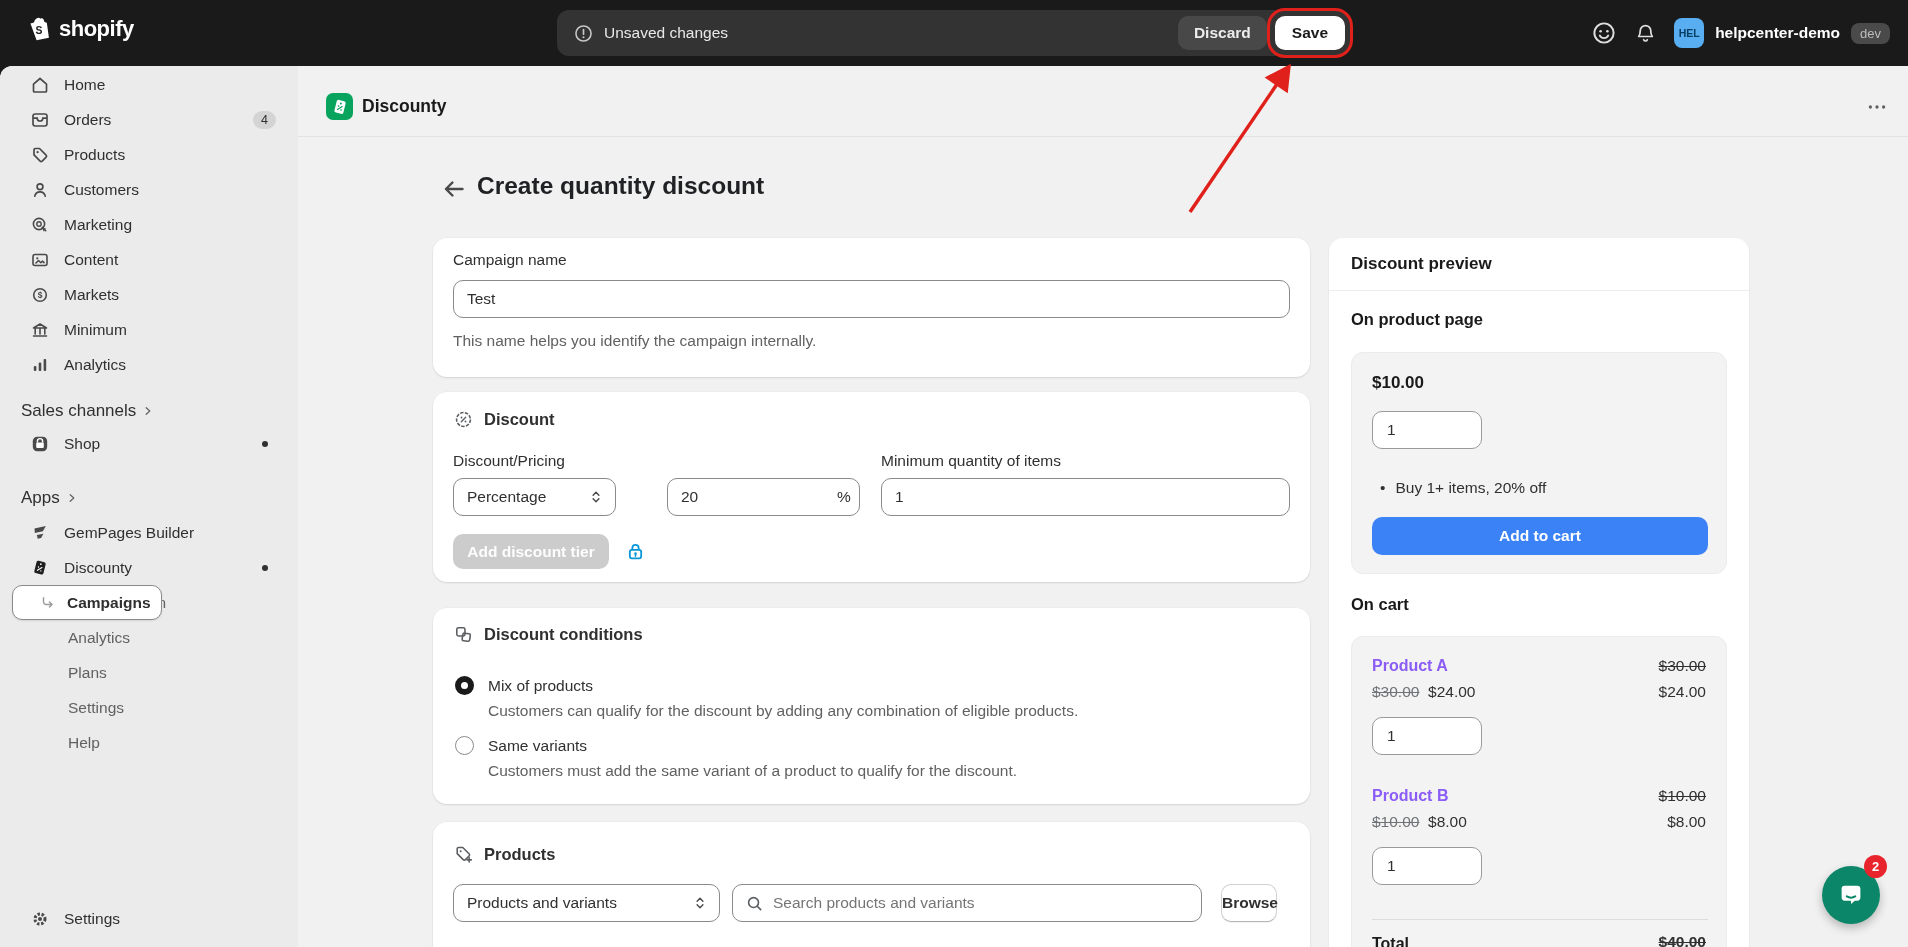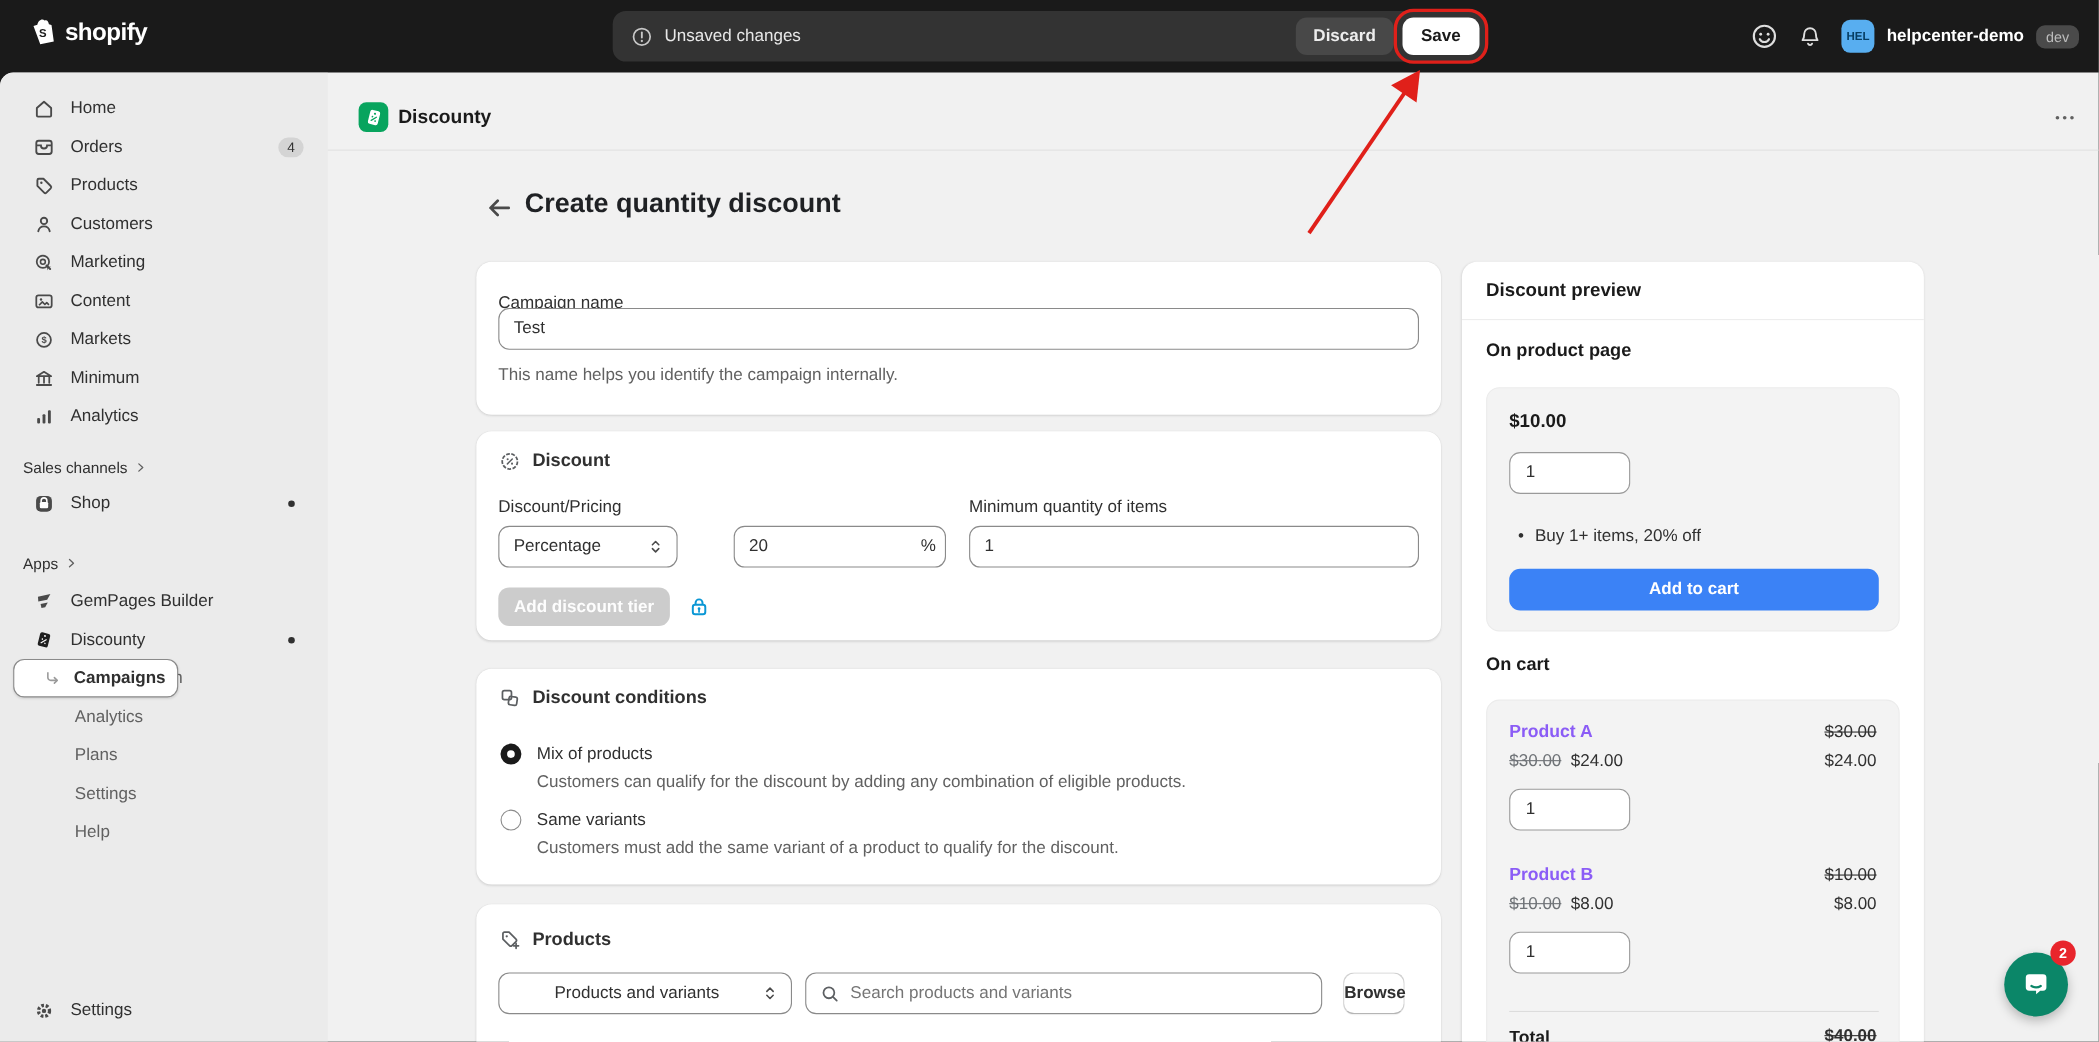--- a/index.html
+++ b/index.html
@@ -27,30 +27,30 @@
             font-size:10.5px; font-weight:700; display:flex; align-items:center; justify-content:center; }
   .store-name { color:#fff; font-size:15.5px; font-weight:700; margin-left:-6px; }
   .env-badge { background:#4a4a4a; color:#bdbdbd; font-size:13px; border-radius:8px; padding:3px 9px; margin-left:-6px; }
 
   
   .shell { position:absolute; top:66px; left:0; width:1908px; height:881px; background:#f1f1f1;
            border-radius:12px 0 0 0; overflow:hidden; }
 
   
   .sidebar { position:absolute; left:0; top:0; width:298px; height:881px; background:#ebebeb;
-             border-radius:12px 0 0 0; padding-top:15px; }
+             border-radius:12px 0 0 0; padding-top:1px; }
   .nav-item { height:35px; margin:0 12px; border-radius:10px; display:flex; align-items:center;
               padding:0 10px 0 18px; cursor:pointer; }
   .nav-ic { width:20px; height:20px; flex:0 0 20px; }
   .nav-label { font-size:15.5px; font-weight:500; color:#303030; margin-left:14px; white-space:nowrap; }
   .nav-badge { margin-left:auto; background:#d4d4d4; color:#303030; font-size:12.5px; border-radius:9px;
                padding:2px 8px; }
   .nav-dot { margin-left:auto; width:6px; height:6px; border-radius:50%; background:#303030; margin-right:8px; }
   .section-label { height:30px; display:flex; align-items:center; padding-left:21px; gap:6px;
-                   font-size:14px; font-weight:500; color:#303030; cursor:pointer; }
+                   font-size:17px; font-weight:500; color:#303030; cursor:pointer; }
   .sub-item { height:35px; margin:0 12px; border-radius:10px; display:flex; align-items:center;
               padding-left:56px; font-size:15.5px; color:#616161; cursor:pointer; }
   .sub-item.sel { background:#fff; box-shadow:0 1px 2px rgba(0,0,0,.1); padding-left:26px; color:#1a1a1a; }
   .sub-item.sel .nav-label { font-weight:700; margin-left:10px; }
   .settings-bottom { position:absolute; left:12px; right:12px; top:835px; height:35px; border-radius:10px;
                      display:flex; align-items:center; padding:0 10px 0 18px; cursor:pointer; }
 
   
   .app-header-icon { position:absolute; left:326px; top:27px; width:27px; height:27px; border-radius:7px;
                      background:#08a45e; display:flex; align-items:center; justify-content:center; }
@@ -361,21 +361,21 @@
   <div class="app-header-sep"></div>
 
   <div class="back-btn">
     <svg width="28" height="26" viewBox="0 0 20 20">
         <path d="M16.5 10H4M8.8 5 3.8 10l5 5" fill="none" stroke="#4a4a4a" stroke-width="1.9" stroke-linecap="round" stroke-linejoin="round"></path>
       </svg>
   </div>
   <h1 class="page-title">Create quantity discount</h1>
 
   <div class="card" style="left:433px; top:172px; width:877px; height:139px;">
-    <span class="lbl" style="left:20px; top:29px;">Campaign name</span>
+    <span class="lbl" style="left:20px; top:13px;">Campaign name</span>
     <input class="inp" style="left: 20px; top: 42px; width: 837px; height: 38px;" value="Test">
     <span class="helper" style="left:20px; top:94px;">This name helps you identify the campaign internally.</span>
   </div>
 
   <div class="card" style="left:433px; top:326px; width:877px; height:190px;">
     <div class="card-head" style="left:20px; top:17px;">
       <span>
           <svg width="21" height="21" viewBox="0 0 20 20">
             <circle cx="10" cy="10" r="6.6" fill="none" stroke="#5c5f62" stroke-width="1.5" stroke-dasharray="3.3 1.3"></circle>
             <path d="M7.9 12.1l4.2-4.2" stroke="#5c5f62" stroke-width="1.3" stroke-linecap="round"></path>
@@ -431,21 +431,21 @@
     <div class="card-head" style="left:20px; top:22px;">
       <span>
           <svg width="21" height="21" viewBox="0 0 20 20">
             <path d="M4 4.6A1.3 1.3 0 0 1 5.3 3.3h4l6 6a1.5 1.5 0 0 1 0 2.1l-3.5 3.5a1.5 1.5 0 0 1-2.1 0L4 9.2Z" stroke="#5c5f62" stroke-width="1.5" fill="none" stroke-linejoin="round"></path>
             <circle cx="7.3" cy="6.9" r="1" fill="#5c5f62"></circle>
             <path d="M15.4 13v4.2M13.3 15.1h4.2" stroke="#5c5f62" stroke-width="1.5" stroke-linecap="round"></path>
           </svg>
         </span>
       <span class="card-title">Products</span>
     </div>
-    <div class="sel" style="left:20px; top:62px; width:267px; height:38px;text-align:center;">
+    <div class="sel" style="left:20px; top:62px; width:267px; height:38px;">
       <span>Products and variants</span>
       <svg width="18" height="18" viewBox="0 0 20 20">
           <path d="M6.8 8 10 4.8 13.2 8M6.8 12 10 15.2 13.2 12" fill="none" stroke="#4a4a4a" stroke-width="1.6" stroke-linecap="round" stroke-linejoin="round"></path>
         </svg>
     </div>
     <span style="position:absolute; left:312px; top:72px; z-index:2;">
       <svg width="19" height="19" viewBox="0 0 20 20">
           <circle cx="9" cy="9" r="5.2" fill="none" stroke="#5c5f62" stroke-width="1.7"></circle>
           <path d="M12.9 12.9l3.6 3.6" stroke="#5c5f62" stroke-width="1.7" stroke-linecap="round"></path>
         </svg>

